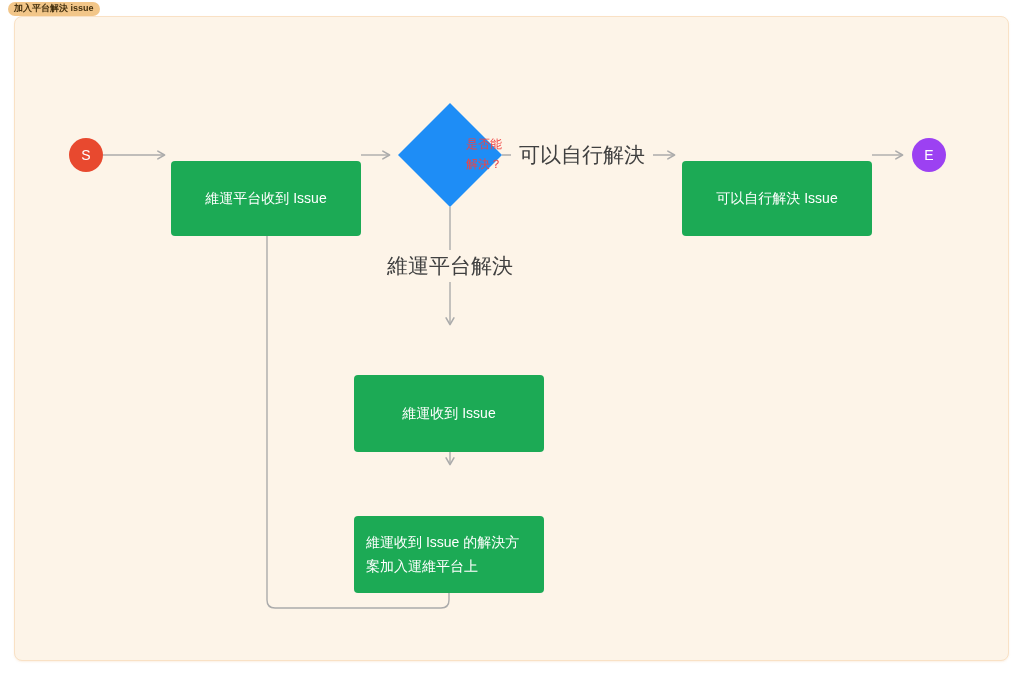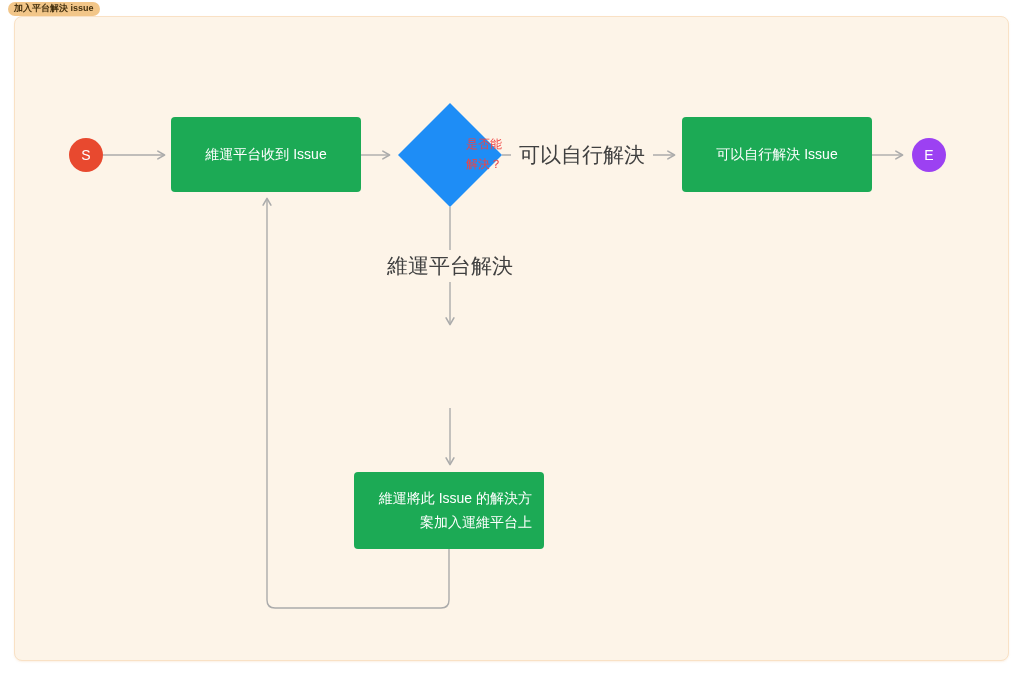--- a/index.html
+++ b/index.html
@@ -54,23 +54,24 @@
     display: flex;
     align-items: center;
     justify-content: center;
     box-sizing: border-box;
   }
   .proc {
     background: #1caa55;
     color: #ffffff;
     font-size: 14px;
     border-radius: 4px;
-    text-align: right;
+    text-align: left;
     padding: 0 12px;
     line-height: 1.7;
+    margin-top: 44px;
   }
   .circle-node {
     width: 34px;
     height: 34px;
     border-radius: 50%;
     color: #ffffff;
     font-size: 14px;
   }
   .start-node { background: #e8492f; left: 69px; top: 138px; }
   .end-node   { background: #9c41f2; left: 912px; top: 138px; }
@@ -141,20 +142,21 @@
 
   <div class="diamond-text">
     <span>是否能</span>
     <span>解決？</span>
   </div>
 
   <div class="node proc box2">可以自行解決 Issue</div>
 
   <div class="node circle-node end-node">E</div>
 
+  <div class="node proc box3">維運收到 Issue</div>
 
-  <div class="node proc box4">維運將此 Issue 的解決方案加入運維平台上</div>
+  <div class="node proc box4">維運收到 Issue 的解決方案加入運維平台上</div>
 
   <div class="edge-label label-yes">可以自行解決</div>
 
   <div class="edge-label label-no">維運平台解決</div>
 
 </div>
 
 </body></html>

